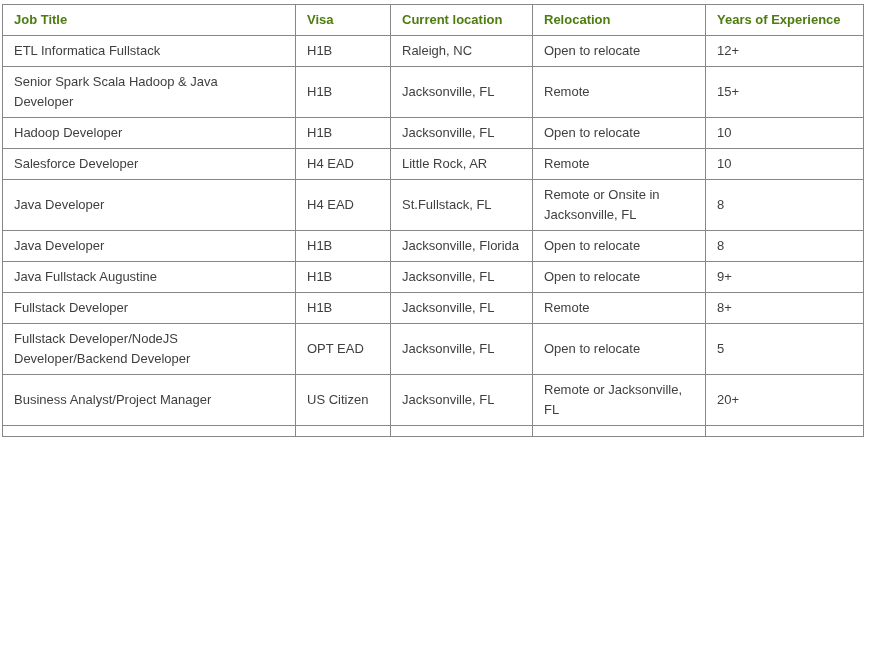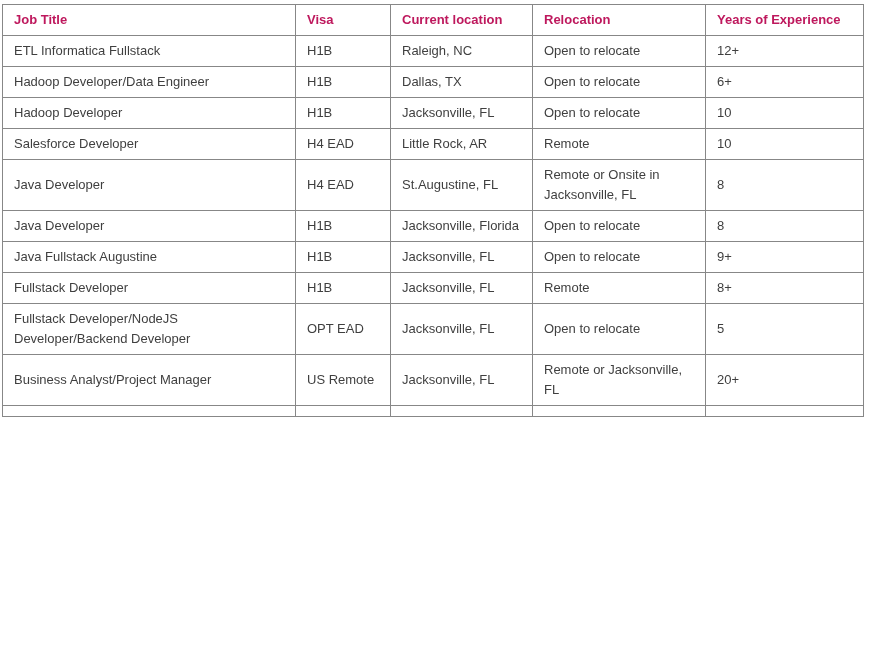--- a/index.html
+++ b/index.html
@@ -36,21 +36,21 @@
     vertical-align: middle;
     white-space: pre-line;
     overflow: hidden;
     word-wrap: break-word;
   }
   table.jobs-table td {
     color: #3f3f3f;
     font-weight: 400;
   }
   table.jobs-table th {
-    color: #be185d;
+    color: #4d7c0f;
     font-weight: 700;
   }
 </style>
 </head>
 <body>
 
 <div class="page">
   <table class="jobs-table">
     <colgroup>
       <col style="width:293px">
@@ -70,44 +70,45 @@
     </thead>
     <tbody>
         <tr>
           <td>ETL Informatica Fullstack</td>
           <td>H1B</td>
           <td>Raleigh, NC</td>
           <td>Open to relocate</td>
           <td>12+</td>
         </tr>
         <tr>
-          <td>Hadoop Developer/Data Engineer</td>
+          <td>Senior Spark Scala Hadoop &amp; Java
+Developer</td>
           <td>H1B</td>
-          <td>Dallas, TX</td>
-          <td>Open to relocate</td>
-          <td>6+</td>
+          <td>Jacksonville, FL</td>
+          <td>Remote</td>
+          <td>15+</td>
         </tr>
         <tr>
           <td>Hadoop Developer</td>
           <td>H1B</td>
           <td>Jacksonville, FL</td>
           <td>Open to relocate</td>
           <td>10</td>
         </tr>
         <tr>
           <td>Salesforce Developer</td>
           <td>H4 EAD</td>
           <td>Little Rock, AR</td>
           <td>Remote</td>
           <td>10</td>
         </tr>
         <tr>
           <td>Java Developer</td>
           <td>H4 EAD</td>
-          <td>St.Augustine, FL</td>
+          <td>St.Fullstack, FL</td>
           <td>Remote or Onsite in
 Jacksonville, FL</td>
           <td>8</td>
         </tr>
         <tr>
           <td>Java Developer</td>
           <td>H1B</td>
           <td>Jacksonville, Florida</td>
           <td>Open to relocate</td>
           <td>8</td>
@@ -129,21 +130,21 @@
         <tr>
           <td>Fullstack Developer/NodeJS
 Developer/Backend Developer</td>
           <td>OPT EAD</td>
           <td>Jacksonville, FL</td>
           <td>Open to relocate</td>
           <td>5</td>
         </tr>
         <tr>
           <td>Business Analyst/Project Manager</td>
-          <td>US Remote</td>
+          <td>US Citizen</td>
           <td>Jacksonville, FL</td>
           <td>Remote or Jacksonville,
 FL</td>
           <td>20+</td>
         </tr>
         <tr>
           <td></td>
           <td></td>
           <td></td>
           <td></td>

